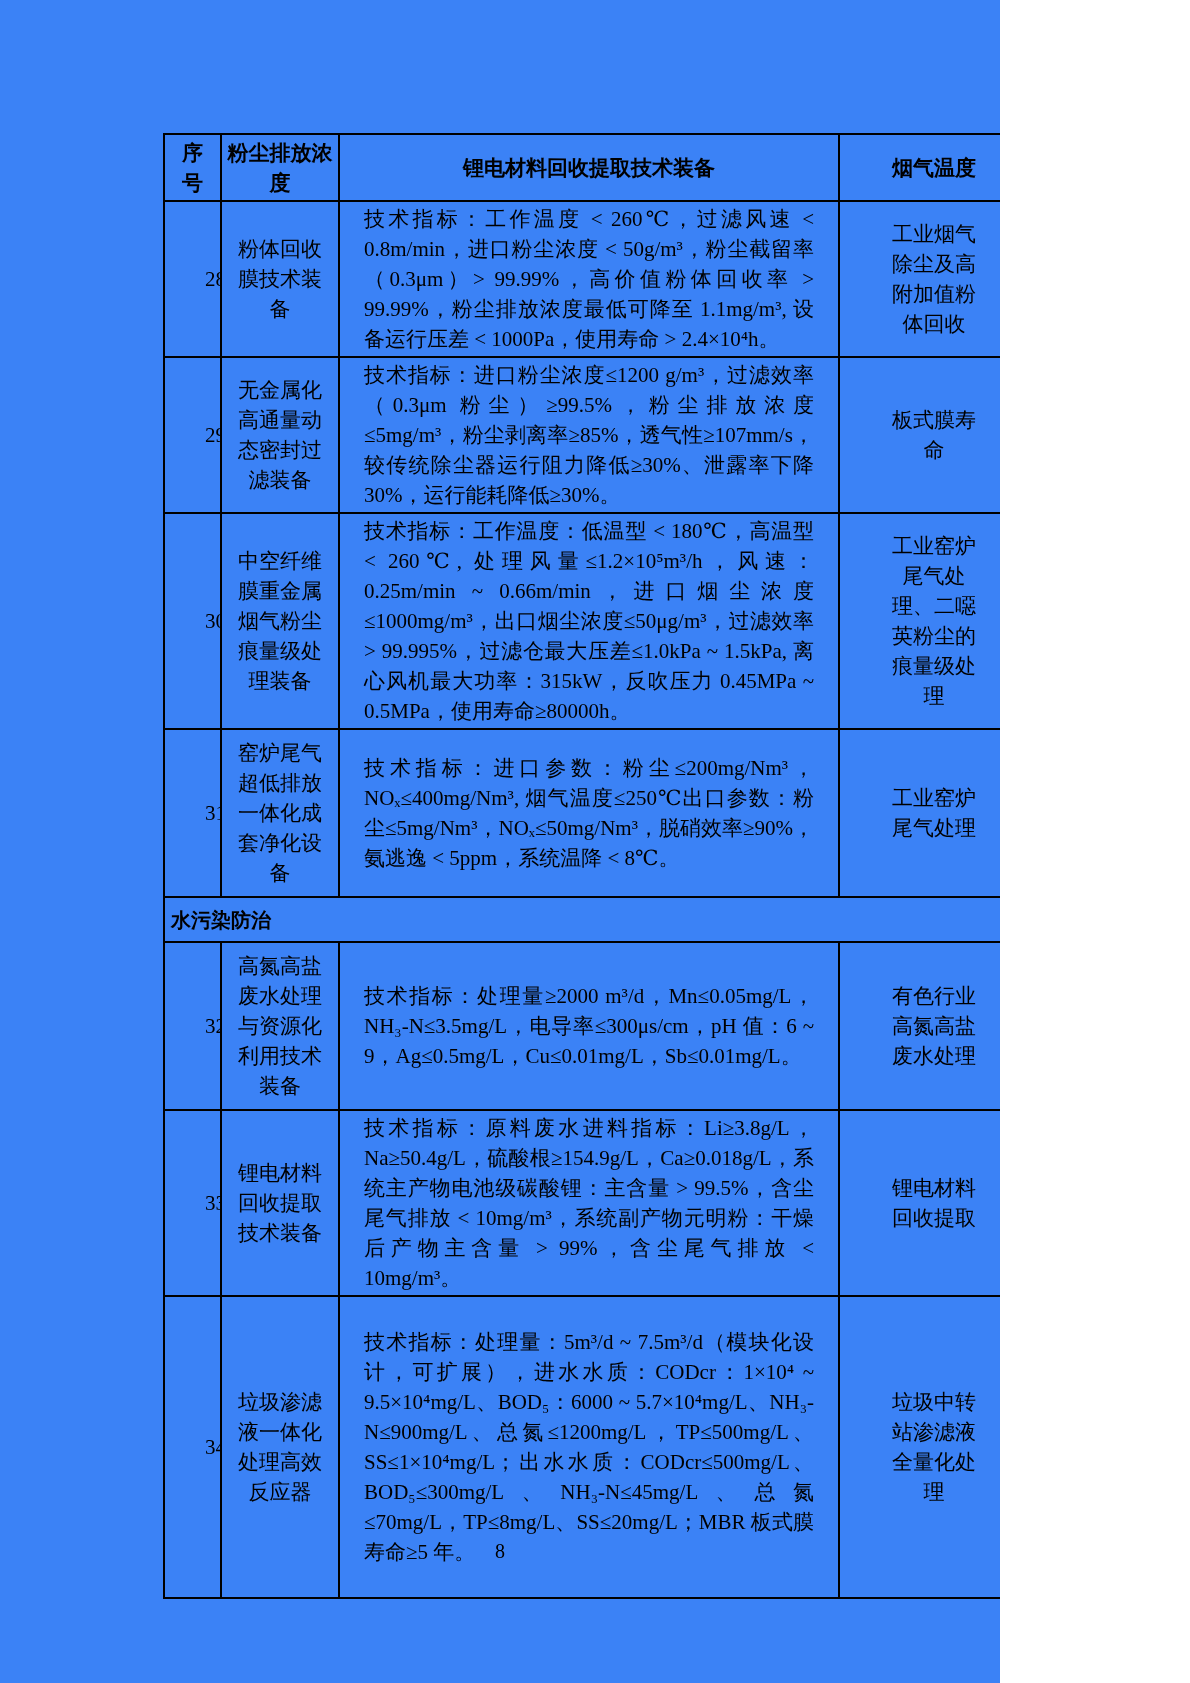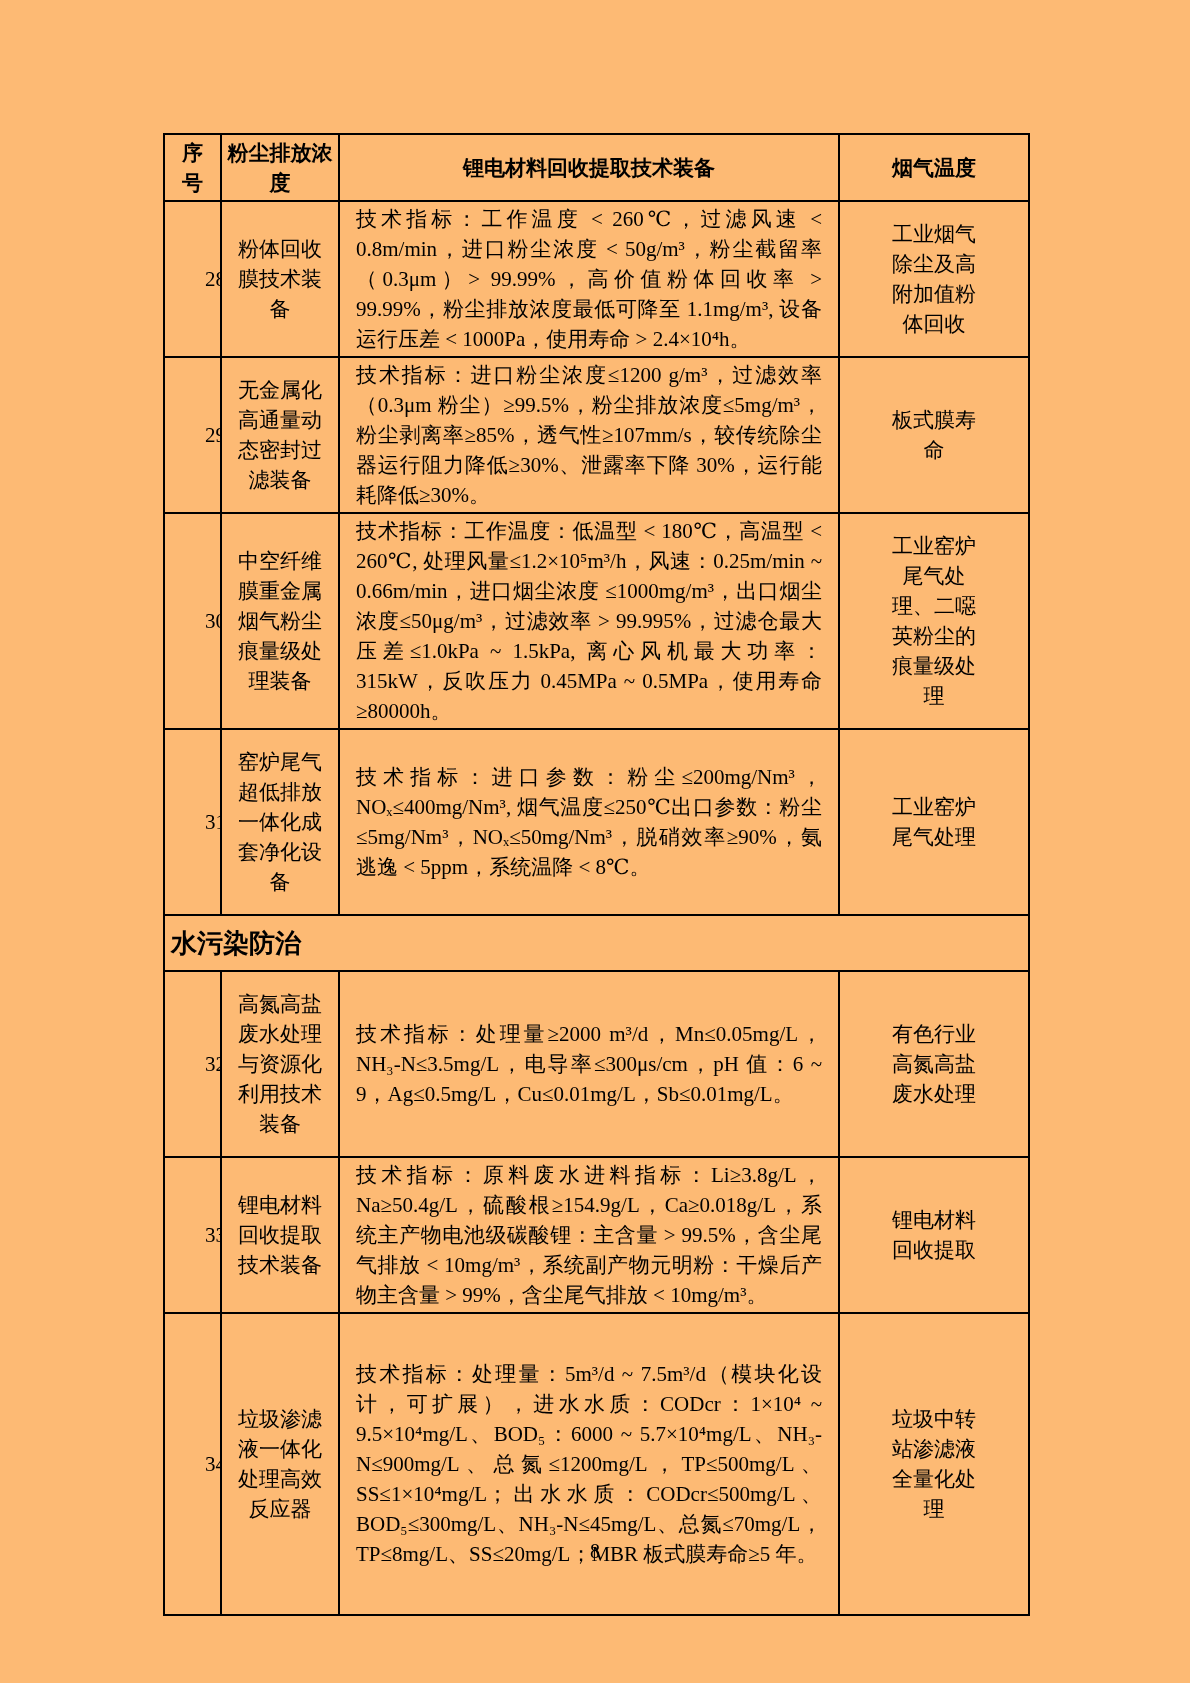--- a/index.html
+++ b/index.html
@@ -1,49 +1,49 @@
 <!DOCTYPE html>
 <html><head>
 <meta charset="utf-8">
 <style>
   html,body{margin:0;padding:0;background:#ffffff;}
   body{
     width:1190px;height:1683px;position:relative;
     font-family:"Liberation Serif","DejaVu Serif",serif;
     color:#000;
   }
-  .page{position:relative;width:1190px;height:1683px;background:#fdba74;overflow:hidden;}
+  .page{position:relative;width:1000px;height:1683px;background:#3b82f6;overflow:hidden;}
   table.spec{
     position:absolute;left:163px;top:133px;width:865px;
     border-collapse:collapse;table-layout:fixed;
   }
   table.spec td,table.spec th{
     border:2px solid #000;
     vertical-align:middle;
     font-size:21px;line-height:30px;
     overflow:hidden;
   }
   th.hdr{
     font-family:"Liberation Sans","DejaVu Sans",sans-serif;
     font-weight:bold;font-size:21px;line-height:30px;
     text-align:center;padding:0 2px;
   }
   th.hdr-no{padding:0 9px;}
   td.no{text-align:center;padding-left:40px;}
-  td.name{text-align:center;padding:17px 16px;}
+  td.name{text-align:center;padding:8px 16px;}
   td.ind{
     text-align:justify;text-align-last:left;
-    padding:2px 16px;
+    padding:2px 24px;
     margin-left:46px;
   }
   td.scope{text-align:center;padding:0 52px;}
   tr.section td{
     font-family:"Liberation Sans","DejaVu Sans",sans-serif;
-    font-weight:bold;font-size:26px;
-    text-align:left;padding:12px 6px;
+    font-weight:bold;font-size:20px;
+    text-align:left;padding:6px 6px;
   }
   tr.h-head{height:67px;}
   tr.h-r28{height:152px;}
   tr.h-r29{height:146px;}
   tr.h-r30{height:178px;}
   tr.h-r31{height:141px;}
   tr.h-sec{height:45px;}
   tr.h-r32{height:141px;}
   tr.h-r33{height:155px;}
   tr.h-r34{height:302px;}

